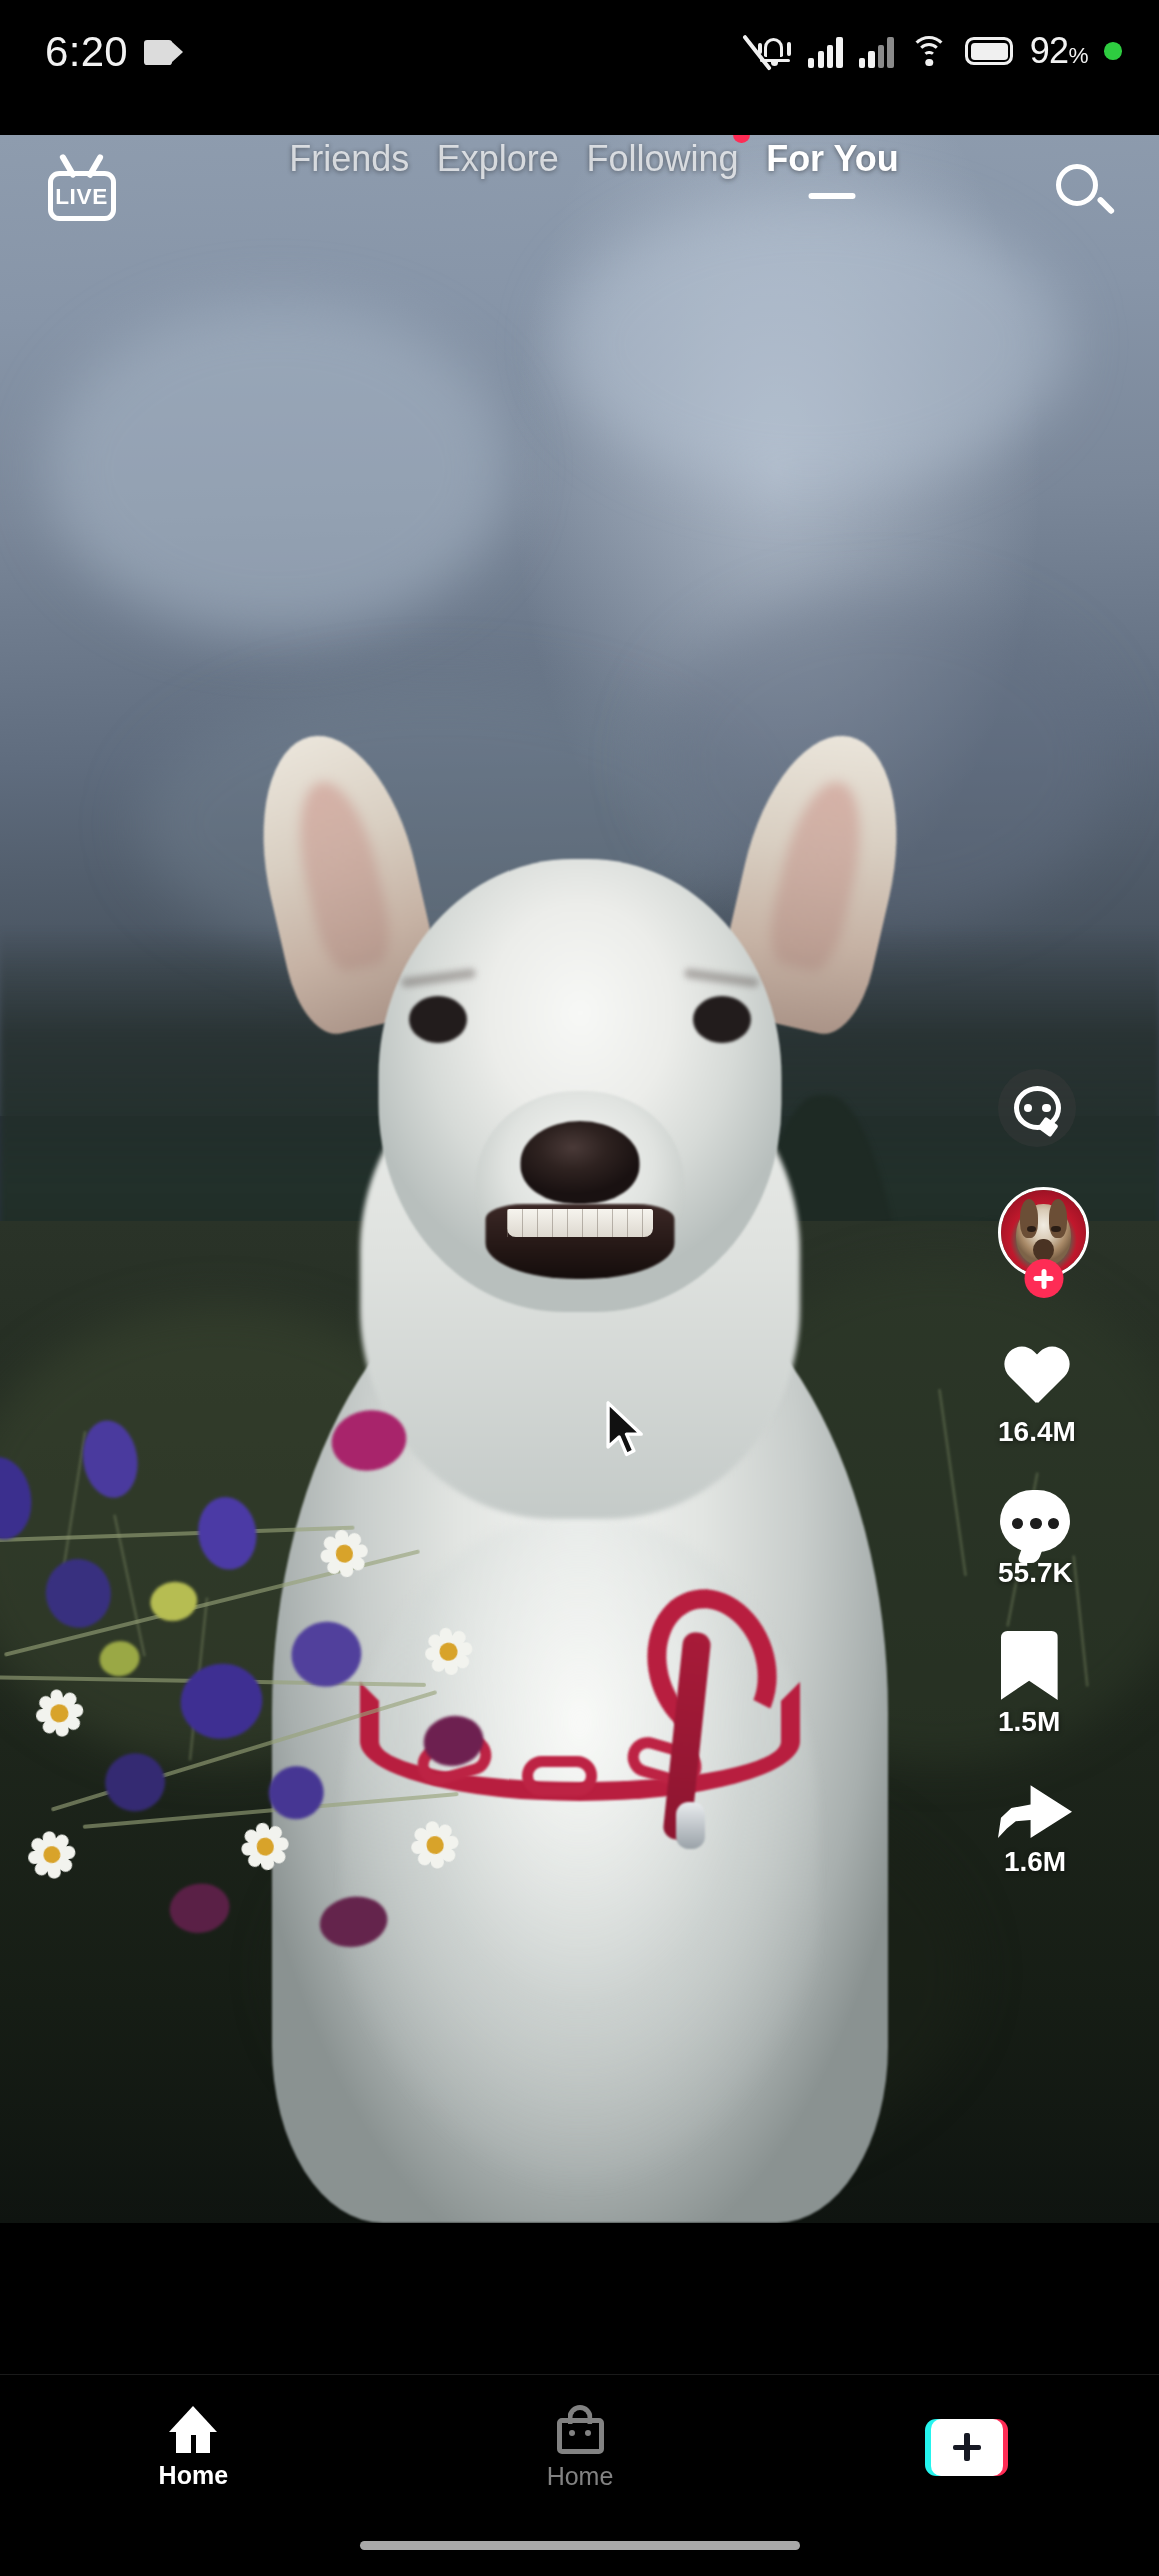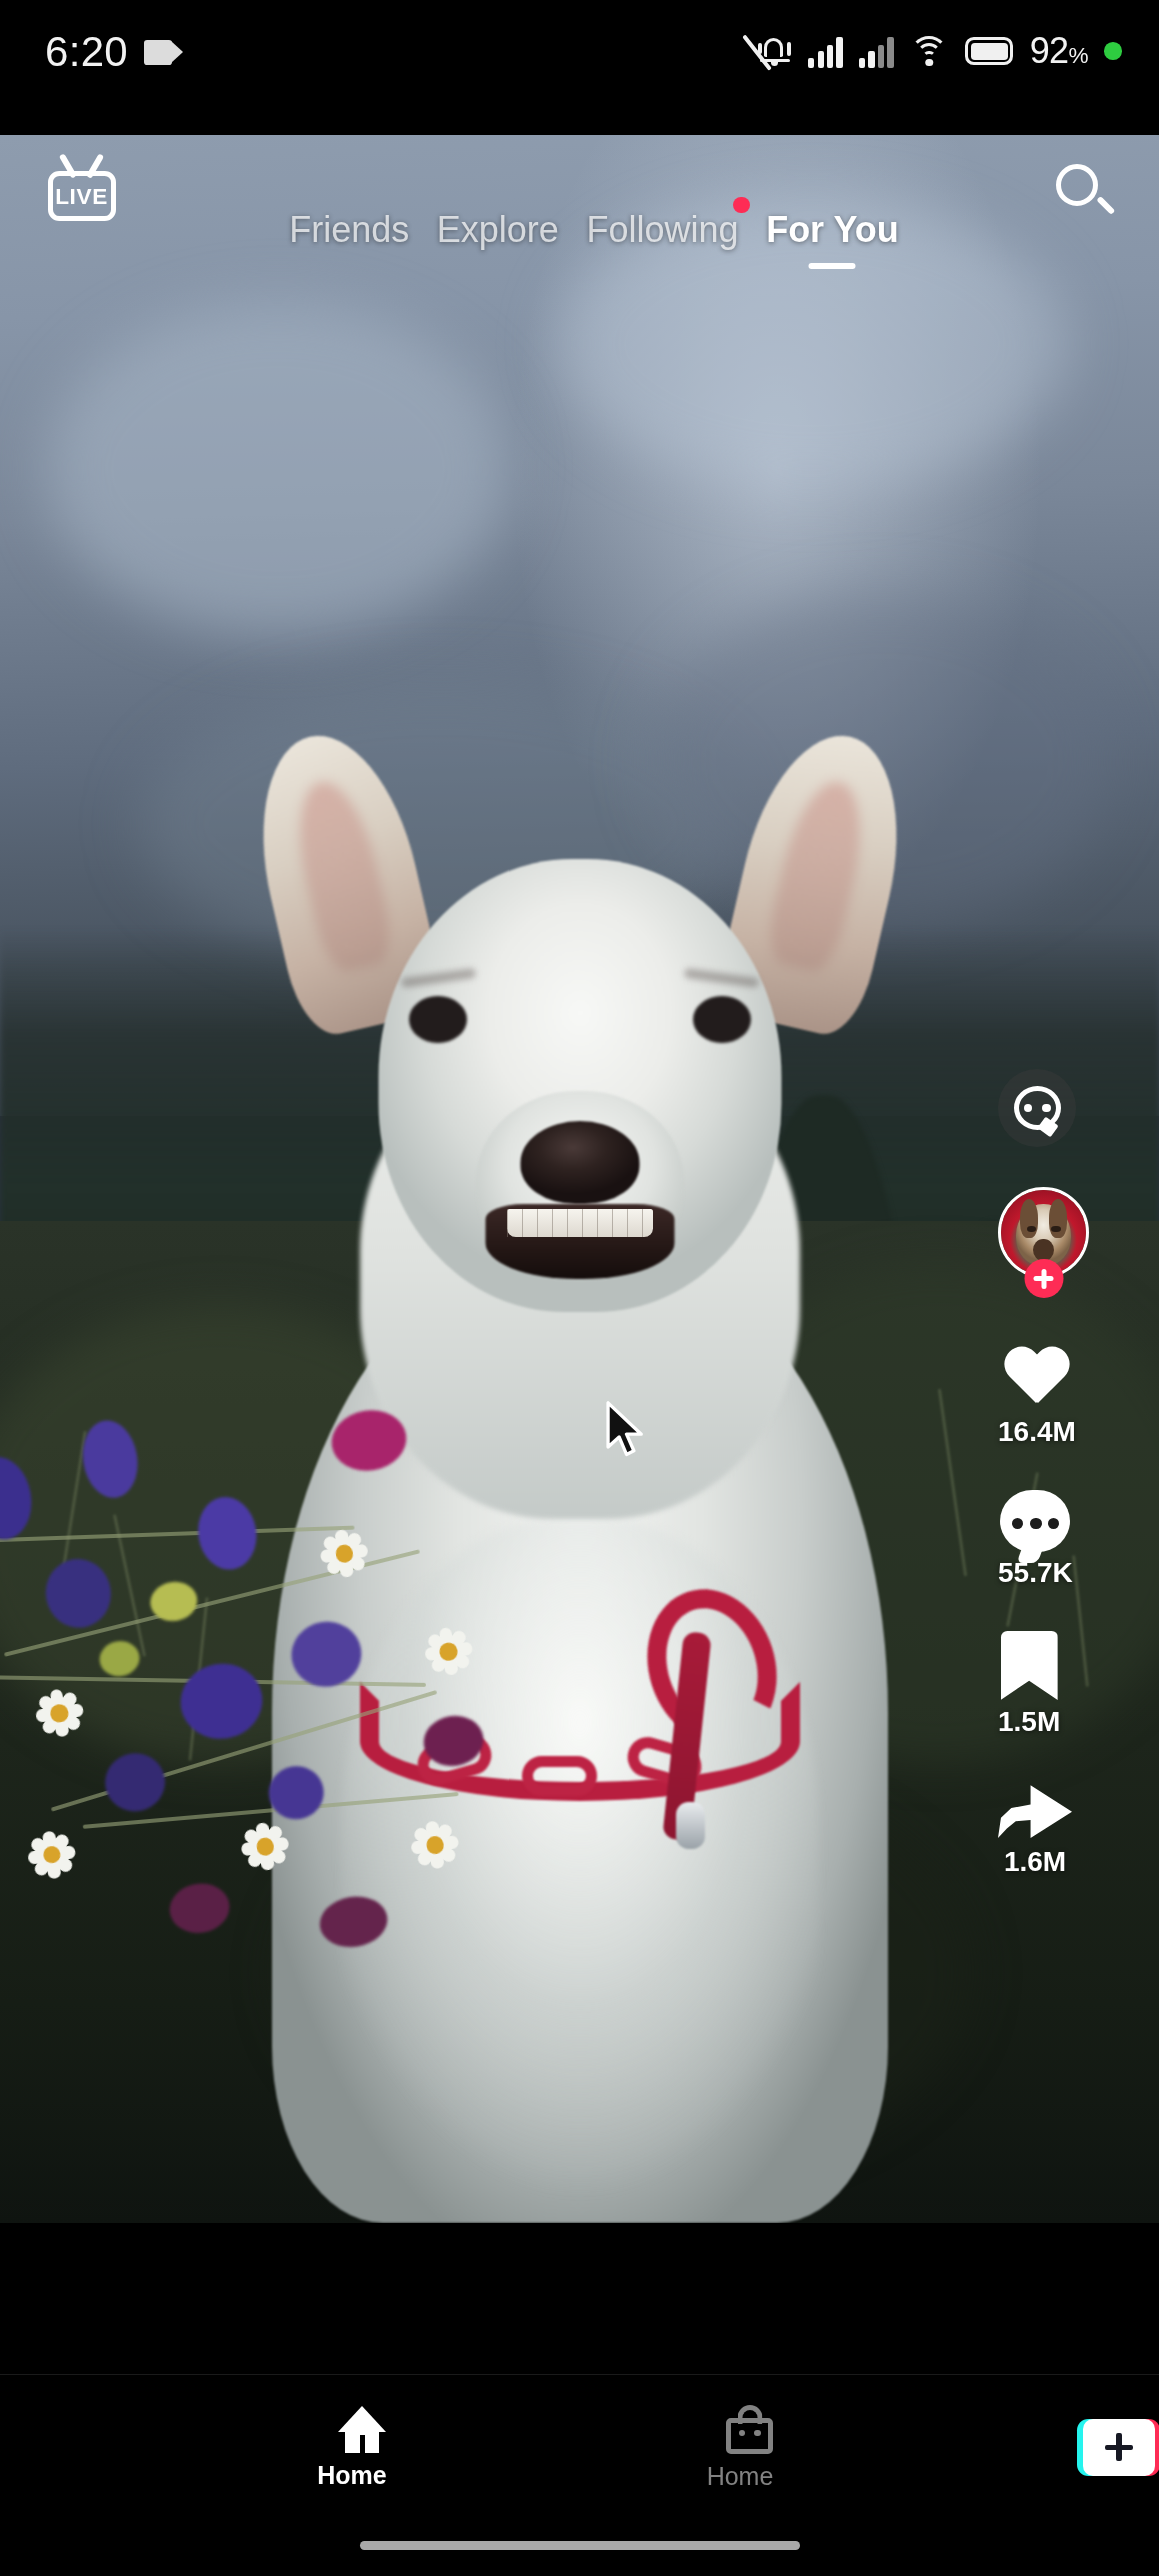--- a/index.html
+++ b/index.html
@@ -157,21 +157,21 @@
   .live-btn { position:absolute; left:44px; top:15px; width:75px; height:75px; }
   .live-tv { position:absolute; left:3.8px; top:21.4px; width:68px; height:50px;
     border:5.7px solid #fff; border-radius:11.3px; }
   .live-ant { position:absolute; top:2.5px; width:5.7px; height:26.4px; background:#fff; border-radius:3.1px; }
   .live-ant.l { left:21.4px; transform:rotate(-30deg); }
   .live-ant.r { right:21.4px; transform:rotate(30deg); }
   .live-txt { position:absolute; left:0; top:36px; width:75px; text-align:center;
     color:#fff; font-size:22.6px; font-weight:800; letter-spacing:0.6px; line-height:1; }
 
   .nav-tabs { position:absolute; left:0; right:0; top:0; height:119px; display:flex;
-    align-items:flex-end; justify-content:center; gap:25px;margin-left:28px; }
+    align-items:flex-start; justify-content:center; gap:25px;margin-left:28px; }
   .tab { position:relative; color:rgba(255,255,255,.72); font-size:36px; font-weight:500;
     text-shadow:0 1.3px 5px rgba(0,0,0,.45); line-height:1; padding:6.3px 1.3px; }
   .tab.active { color:#fff; font-weight:700; }
   .tab.active .ul { position:absolute; left:50%; transform:translateX(-50%); bottom:-15px;
     width:47px; height:5.7px; background:#fff; border-radius:3.1px; }
   .tab .dot { position:absolute; right:-10px; top:-8.8px; width:16.4px; height:16.4px; background:#fe2c55; border-radius:50%; }
 
   .search-btn { position:absolute; right:49px; top:29px; width:55px; height:55px; }
   .search-btn .ring { position:absolute; left:0; top:0; width:42px; height:42px;
     border:5.7px solid #fff; border-radius:50%; }
@@ -244,21 +244,21 @@
     background:linear-gradient(180deg,#c4182c 0%,#a31324 58%,rgba(140,20,35,0) 100%); border-radius:50% 50% 40% 40%; }
   .disc .hood2 { position:absolute; right:-6%; top:20%; width:52%; height:72%;
     background:linear-gradient(210deg,#c4182c 0%,#8e1020 70%,rgba(110,12,24,0) 100%); border-radius:46%; }
   .disc .ey { position:absolute; top:46%; width:12%; height:7%; background:#241a12; border-radius:50%; }
   .disc .ey.l { left:30%; } .disc .ey.r { right:34%; }
   .disc .sn { position:absolute; left:40%; top:62%; width:20%; height:16%; background:#3b2a1d; border-radius:50%; }
 
   
   #bottomnav { position:absolute; left:0; top:2374px; width:1160px; height:145px; background:#000;
     border-top:1.3px solid #1a1a1a; display:flex; align-items:center; z-index:55; }
-  .bn { flex:1; display:flex; flex-direction:column; align-items:flex-end; justify-content:center; gap:10px; }
+  .bn { flex:1; display:flex; flex-direction:column; align-items:center; justify-content:center; gap:10px; }
   .bn-label { font-size:25px; line-height:1; color:#828282; font-weight:500; }
   .bn.active .bn-label { color:#fff; font-weight:700; }
 
   .ic-home { width:49px; height:47px; position:relative; }
   .ic-home .roof { position:absolute; left:0; top:0; width:0; height:0;
     border-left:24.5px solid transparent; border-right:24.5px solid transparent; border-bottom:26.4px solid #fff; }
   .ic-home .base { position:absolute; left:7.5px; top:24px; width:34px; height:22.6px; background:#fff; }
   .ic-home .door { position:absolute; left:22.6px; top:29px; width:5px; height:17.6px; background:#000; }
 
   .ic-shop { width:47px; height:49px; position:relative; }

